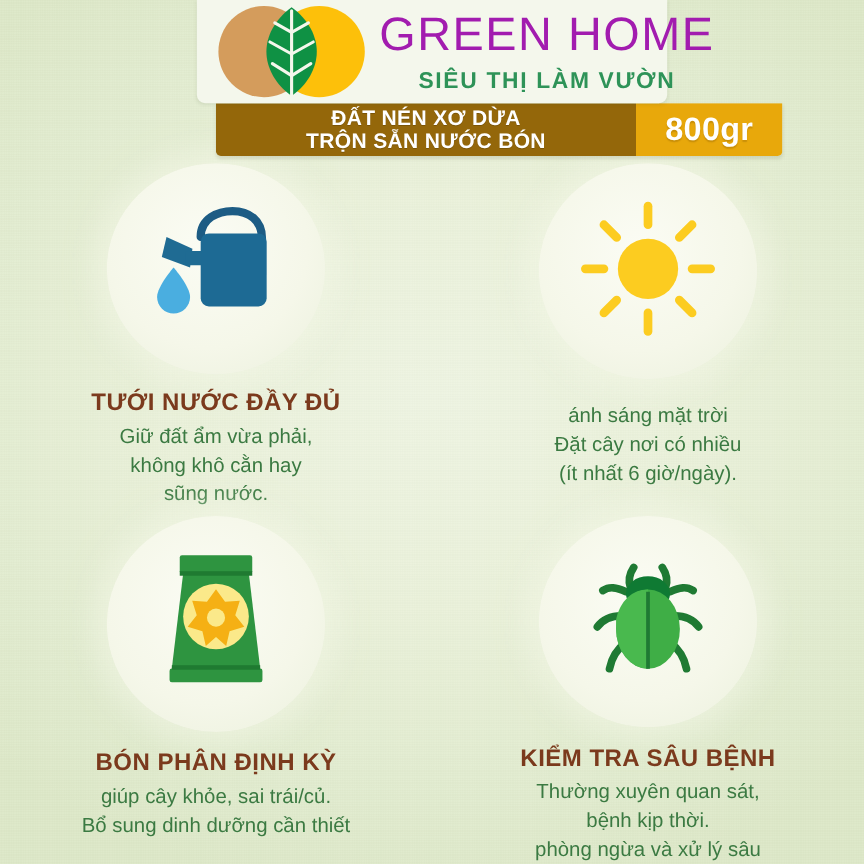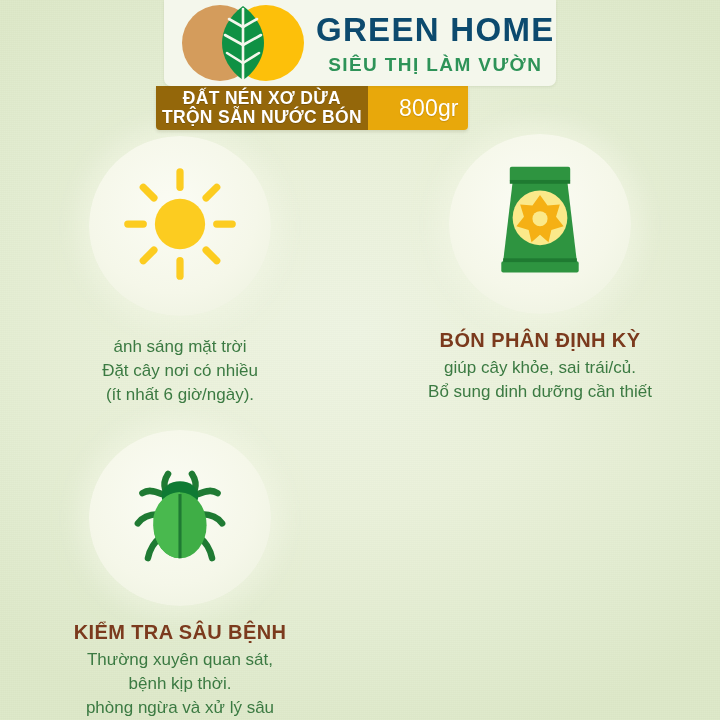--- a/index.html
+++ b/index.html
@@ -57,43 +57,43 @@
   .logo-text {
     margin-left: 2px;
     display: flex;
     flex-direction: column;
     justify-content: center;
     align-items: center;
     flex: 1;
     padding-right: 8px;
   }
   .brand-main {
-    color: #0c4a6e;
-    font-size: 33px;
-    font-weight: bold;
+    color: #a21caf;
+    font-size: 39px;
+    font-weight: normal;
     letter-spacing: 1.3px;
     line-height: 1;
     white-space: nowrap;
   }
   .brand-sub {
     color: #2e9358;
     font-size: 19px;
     font-weight: bold;
     letter-spacing: 1.4px;
     line-height: 1;
     margin-top: 9px;
     white-space: nowrap;
   }
 
   
   .banner {
     position: absolute;
-    left: 156px;
+    left: 180px;
     top: 86px;
-    width: 312px;
+    width: 472px;
     height: 44px;
     display: flex;
     border-radius: 0 0 4px 4px;
     overflow: hidden;
     z-index: 4;
     box-shadow: 0 2px 3px rgba(60,60,20,0.12);
   }
   .banner-left {
     background: #94670a;
     flex: 1 1 auto;
@@ -115,22 +115,22 @@
   .banner-right {
     background: #e8a80b;
     width: 122px;
     flex: none;
     display: flex;
     align-items: center;
     justify-content: center;
   }
   .banner-right .weight {
     color: #ffffff;
-    font-size: 23px;
-    font-weight: normal;
+    font-size: 27px;
+    font-weight: bold;
     letter-spacing: 0.2px;
     text-shadow: 0 1px 1px rgba(110,70,0,0.25);
   }
 
   
   .grid {
     position: absolute;
     left: 0;
     top: 128px;
     width: 720px;
@@ -215,20 +215,41 @@
       <div class="line">ĐẤT NÉN XƠ DỪA</div>
       <div class="line">TRỘN SẴN NƯỚC BÓN</div>
     </div>
     <div class="banner-right">
       <div class="weight">800gr</div>
     </div>
   </div>
 
   <div class="grid">
 
+    <div class="tip">
+      <div class="icon-disc">
+        <span>
+          <svg viewBox="0 0 120 110" width="118" height="108" aria-hidden="true">
+            <path d="M47 30 C47 14 62 8 74 8 C88 8 99 16 99 31 L99 62" fill="none" stroke="#1d5c84" stroke-width="7" stroke-linecap="round"></path>
+            <path d="M40 40 L18 30 L14 47 L38 56 Z" fill="#1f6b93"></path>
+            <rect x="34" y="42" width="16" height="12" rx="2" fill="#1f6b93"></rect>
+            <rect x="47" y="27" width="56" height="62" rx="7" fill="#1d6a94"></rect>
+            <path d="M24 56 C24 56 10 72 10 81 a14 14 0 0 0 28 0 c0 -9 -14 -25 -14 -25 Z" fill="#4aaee0"></path>
+          </svg>
+        </span>
+      </div>
+      <div class="tip-text">
+        <div class="tip-title">TƯỚI NƯỚC ĐẦY ĐỦ</div>
+        <div class="tip-body">
+          <div>Giữ đất ẩm vừa phải,</div>
+          <div>không khô cằn hay</div>
+          <div>sũng nước.</div>
+        </div>
+      </div>
+    </div>
 
     <div class="tip">
       <div class="icon-disc">
         <span>
           <svg viewBox="0 0 120 120" width="116" height="116" aria-hidden="true">
             <circle cx="60" cy="60" r="26" fill="#fccc20"></circle>
             <g stroke="#fccc20" stroke-width="7.5" stroke-linecap="round">
               <line x1="60" y1="6" x2="60" y2="22"></line>
               <line x1="60" y1="98" x2="60" y2="114"></line>
               <line x1="6" y1="60" x2="22" y2="60"></line>

